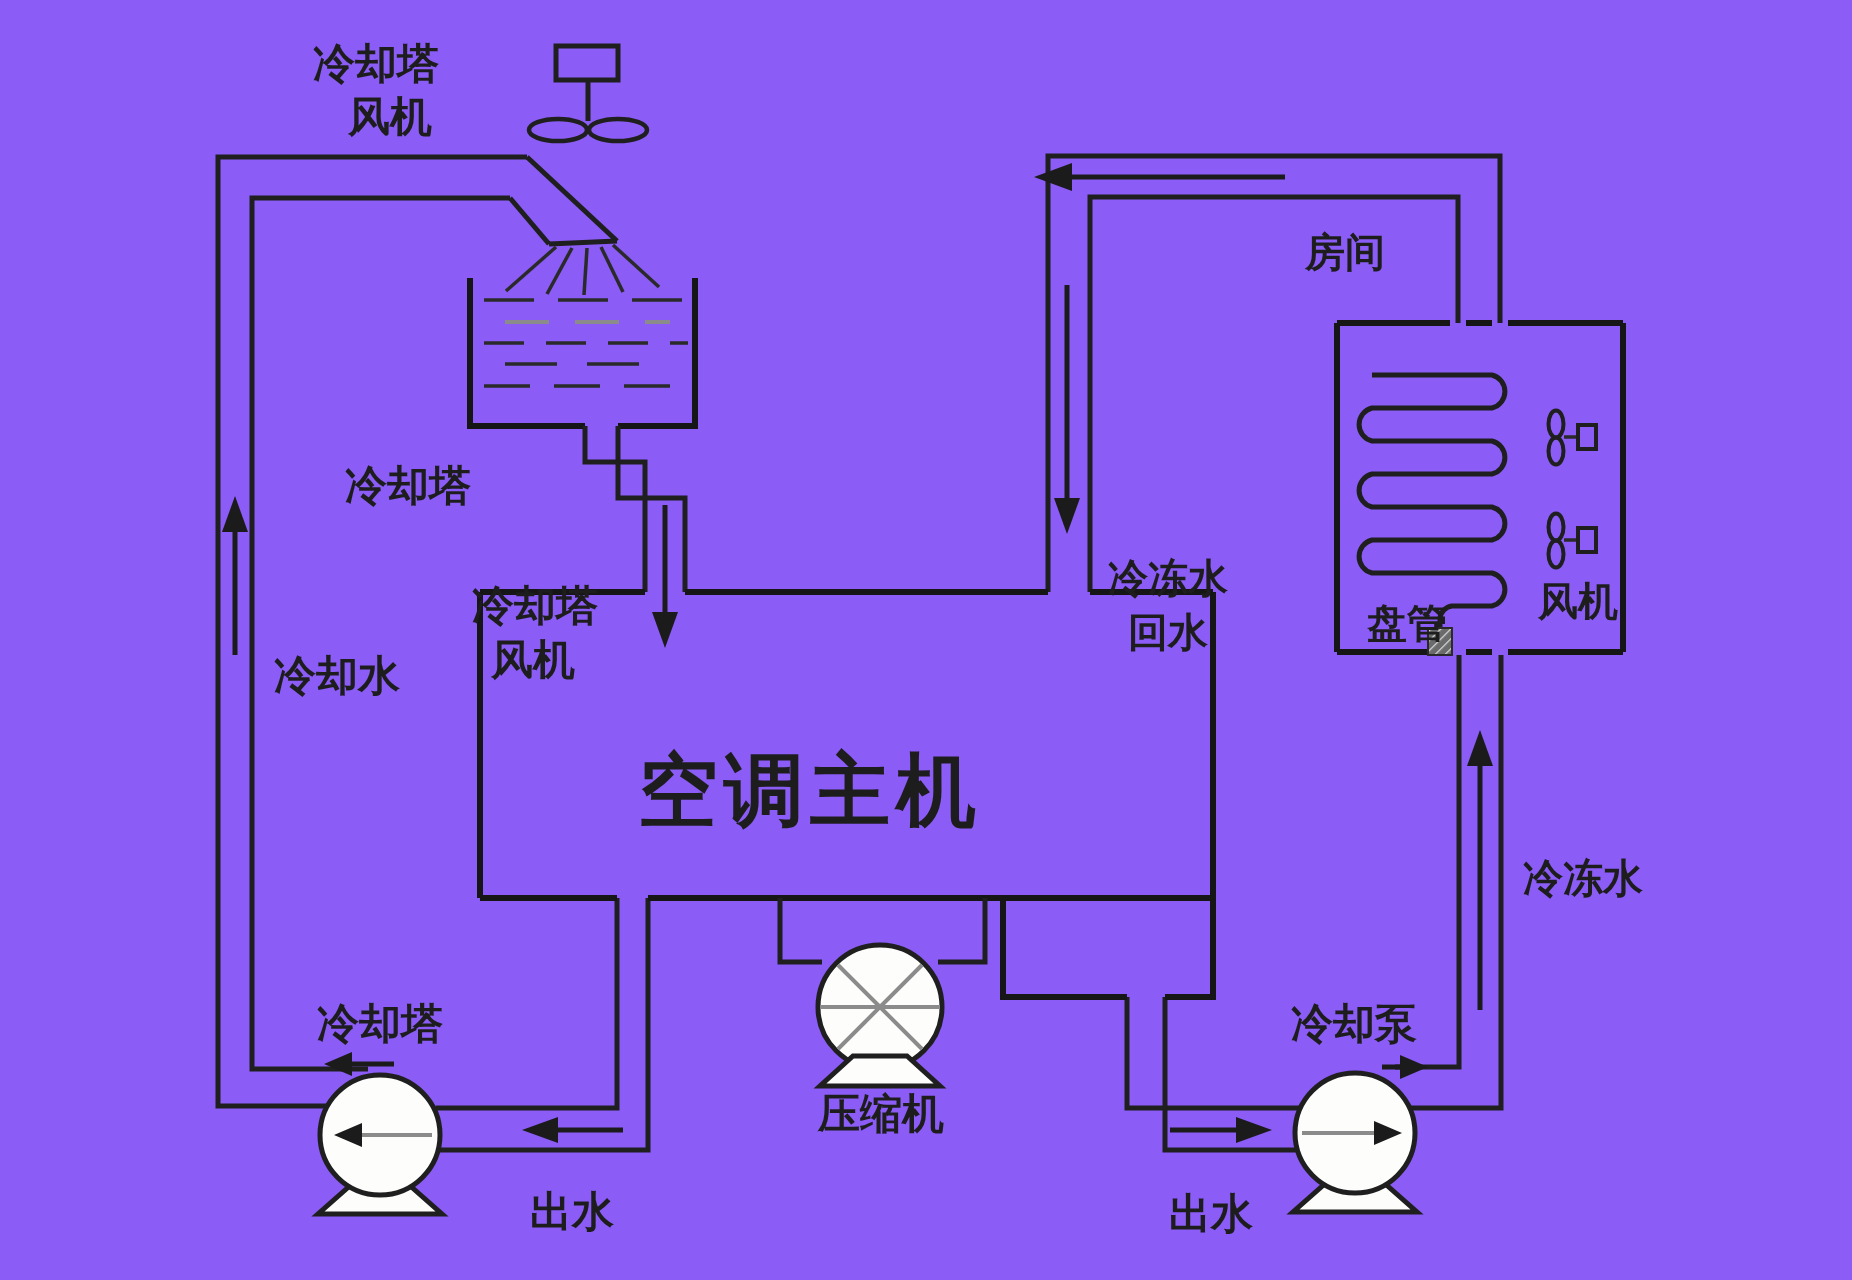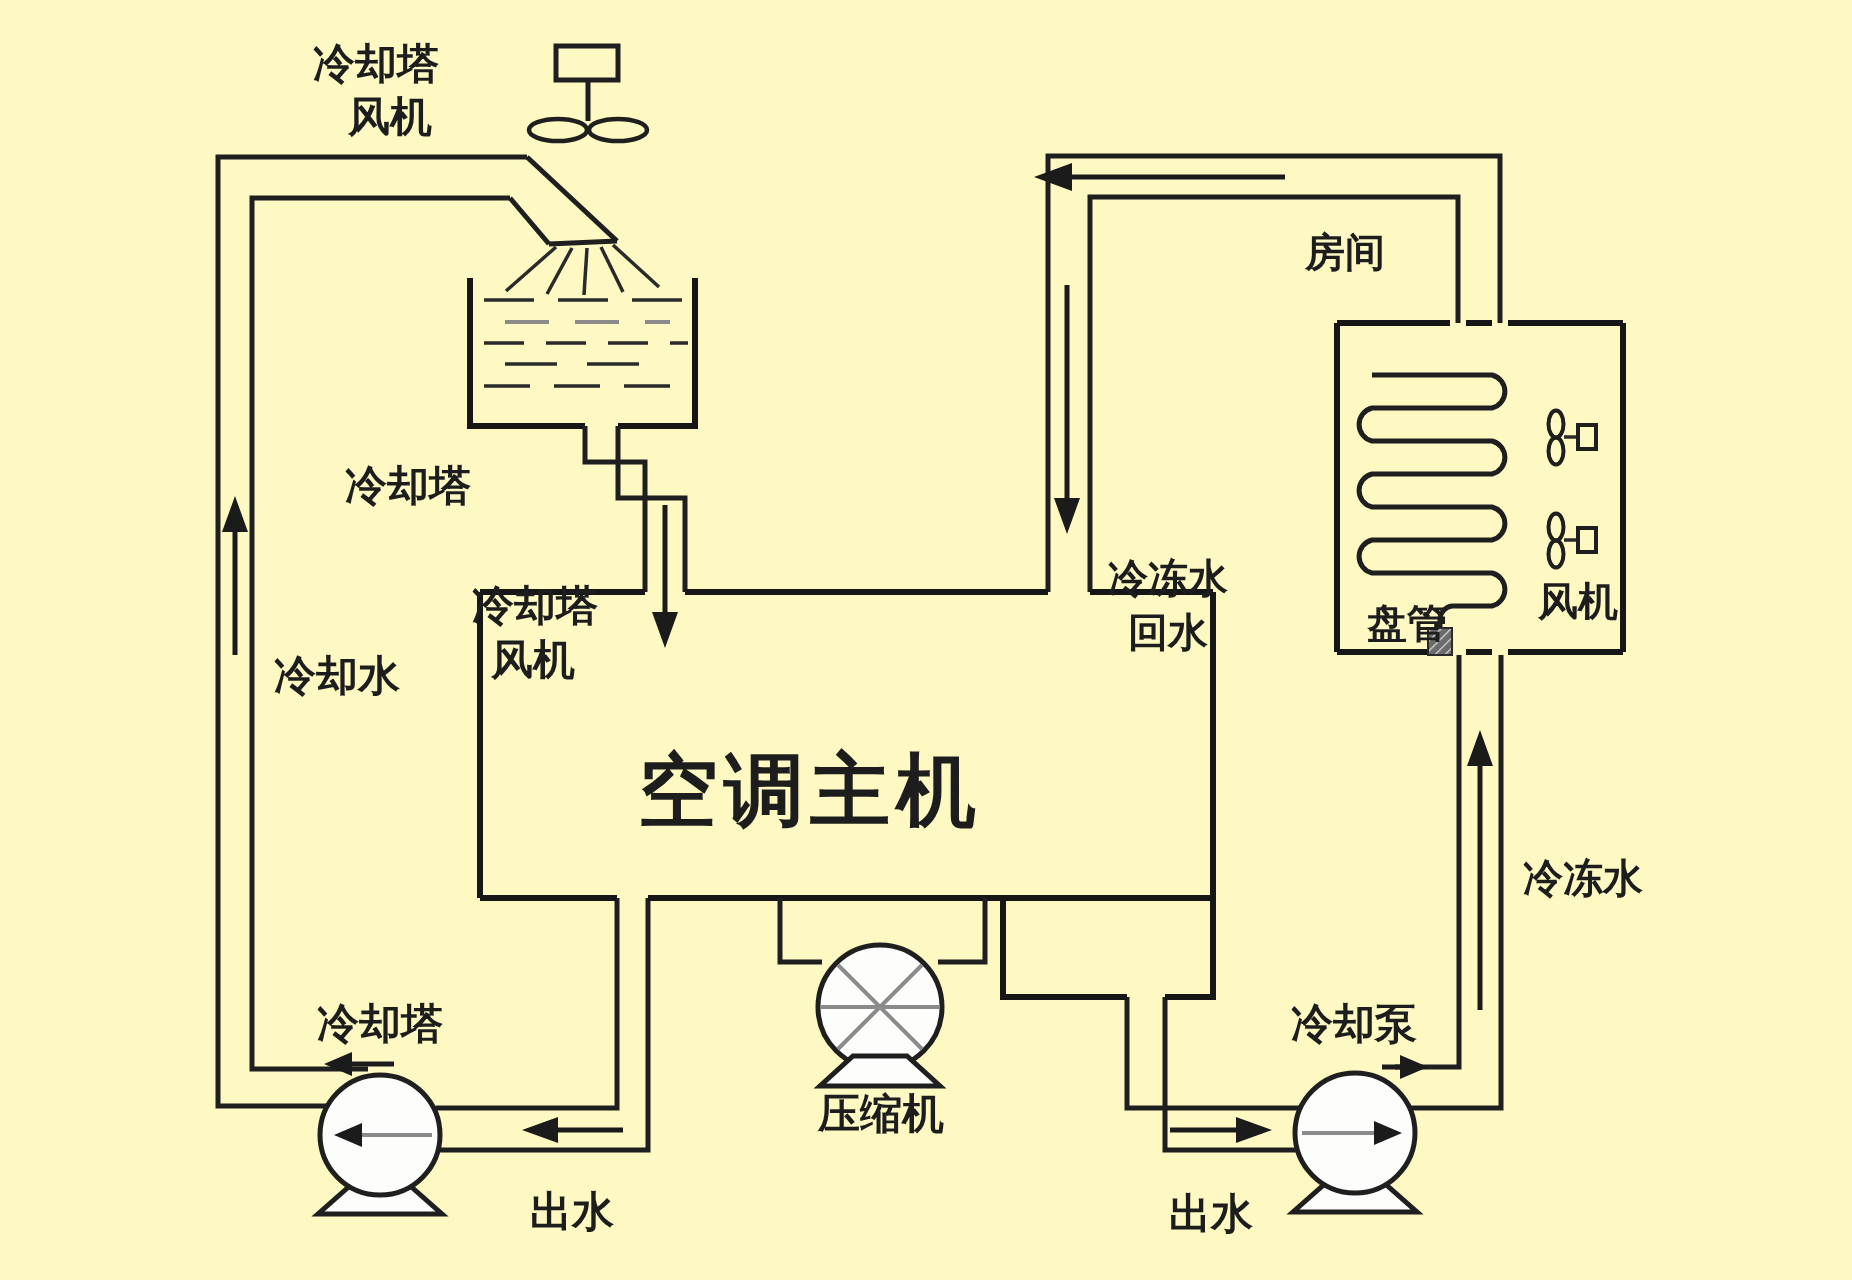--- a/index.html
+++ b/index.html
@@ -1,16 +1,16 @@
 <!DOCTYPE html>
 <html><head>
 <meta charset="utf-8">
 <style>
   html,body{margin:0;padding:0;background:#e9e9e7;}
-  .stage{width:1852px;height:1280px;background:#fef9c3;position:relative;overflow:hidden;}
+  .stage{width:1852px;height:1280px;background:#8b5cf6;position:relative;overflow:hidden;}
   svg{display:block;}
   text{font-family:"DejaVu Sans","Liberation Sans",sans-serif;fill:#1d1d1d;font-weight:bold;}
   .lbl{font-size:42px;}
   .lbl-big{font-size:80px;letter-spacing:6px;}
   .lbl-med{font-size:40px;}
   .pipe{stroke:#1f1f1f;stroke-width:5;fill:none;}
   .wall{stroke:#161616;stroke-width:6;fill:none;}
   .thin{stroke:#2a2a2a;stroke-width:3.5;fill:none;}
   .gray{stroke:#8b8b8b;stroke-width:4;fill:none;}
   .arrow{fill:#1b1b1b;stroke:none;}

